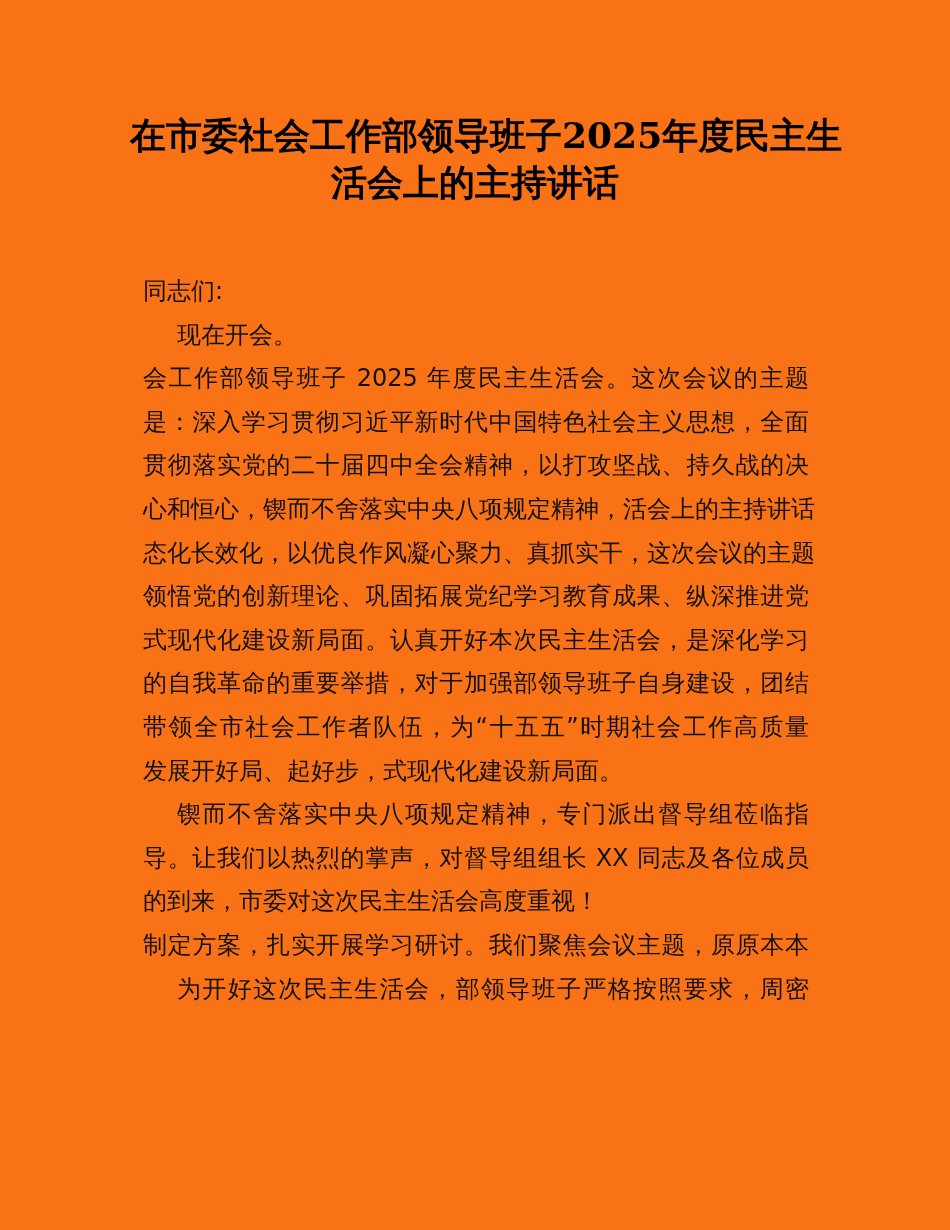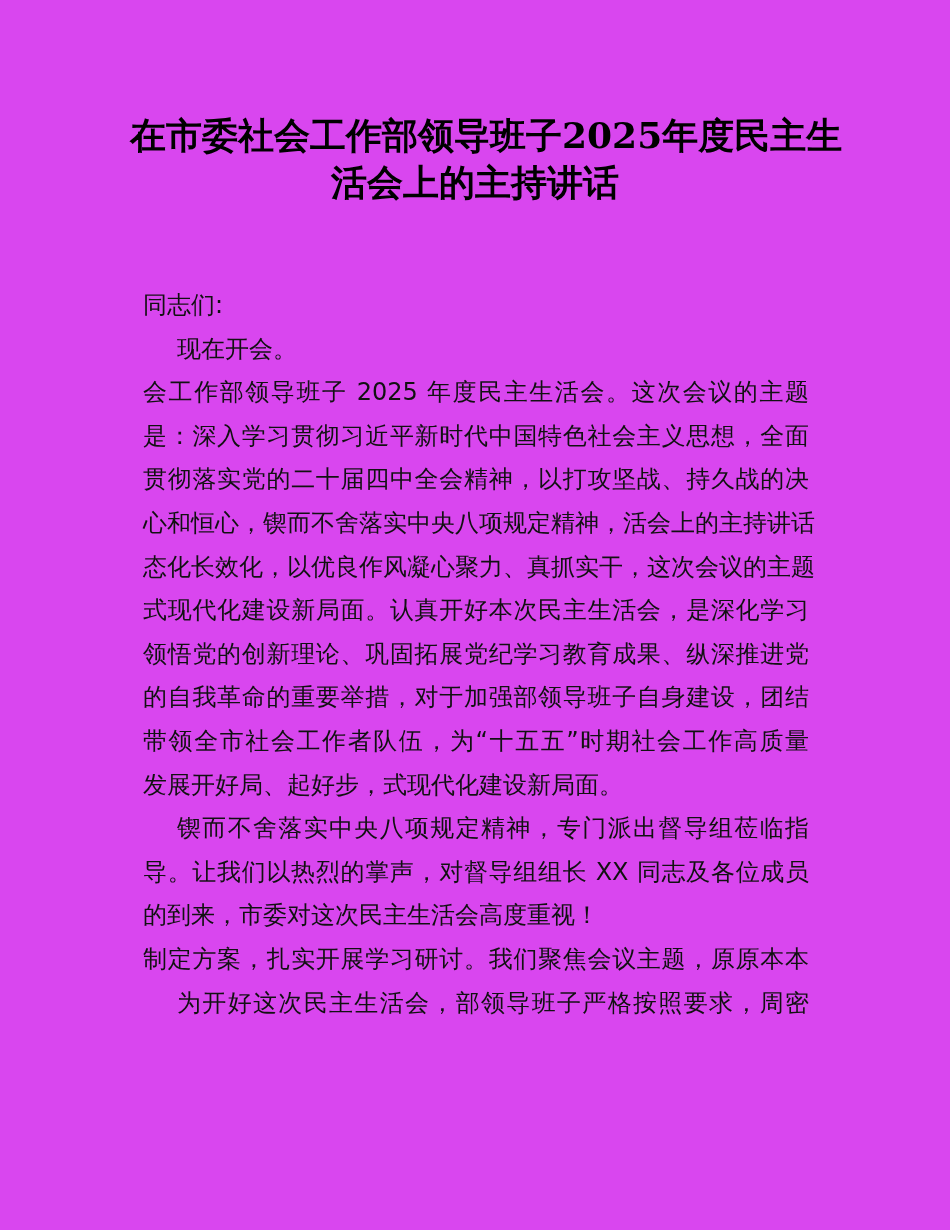--- a/index.html
+++ b/index.html
@@ -13,21 +13,21 @@
       position: relative;
       overflow: hidden;
       color: #000000;
     }
     .page {
       position: absolute;
       left: 0;
       top: 0;
       width: 950px;
       height: 1230px;
-      background: #d946ef;
+      background: #f97316;
     }
     .title {
       position: absolute;
       left: 130px;
       width: 690px;
       top: 112px;
       text-align: center;
       font-family: "DejaVu Serif", "Liberation Serif", serif;
       font-weight: bold;
       font-size: 36px;
@@ -35,21 +35,21 @@
       letter-spacing: 0px;
       margin: 0;
     }
     .title .line {
       display: block;
       white-space: nowrap;
     }
     .body-text {
       position: absolute;
       left: 143px;
-      top: 284px;
+      top: 270px;
       width: 666px;
       font-family: "DejaVu Sans", "Liberation Sans", sans-serif;
       font-size: 24px;
       color: #111111;
     }
     .line {
       display: block;
       white-space: nowrap;
       height: 43.6px;
       line-height: 43.6px;
@@ -79,22 +79,22 @@
     <div>
       <span class="line indent">现在开会。</span>
     </div>
 
     <div>
       <span class="line just">会工作部领导班子 2025 年度民主生活会。这次会议的主题</span>
       <span class="line just">是：深入学习贯彻习近平新时代中国特色社会主义思想，全面</span>
       <span class="line just">贯彻落实党的二十届四中全会精神，以打攻坚战、持久战的决</span>
       <span class="line just">心和恒心，锲而不舍落实中央八项规定精神，活会上的主持讲话</span>
       <span class="line just">态化长效化，以优良作风凝心聚力、真抓实干，这次会议的主题</span>
+      <span class="line just">领悟党的创新理论、巩固拓展党纪学习教育成果、纵深推进党</span>
       <span class="line just">式现代化建设新局面。认真开好本次民主生活会，是深化学习</span>
-      <span class="line just">领悟党的创新理论、巩固拓展党纪学习教育成果、纵深推进党</span>
       <span class="line just">的自我革命的重要举措，对于加强部领导班子自身建设，团结</span>
       <span class="line just">带领全市社会工作者队伍，为“十五五”时期社会工作高质量</span>
       <span class="line">发展开好局、起好步，式现代化建设新局面。</span>
     </div>
 
     <div>
       <span class="line just indent">锲而不舍落实中央八项规定精神，专门派出督导组莅临指</span>
       <span class="line just">导。让我们以热烈的掌声，对督导组组长 XX 同志及各位成员</span>
       <span class="line">的到来，市委对这次民主生活会高度重视！</span>
     </div>

